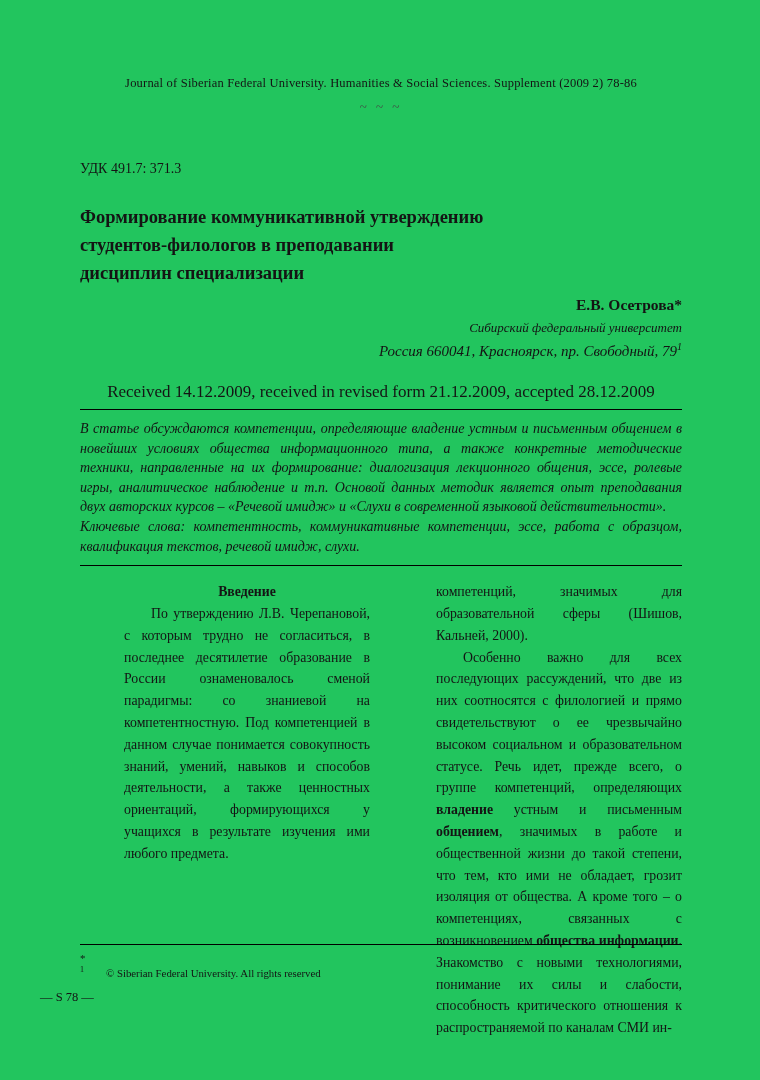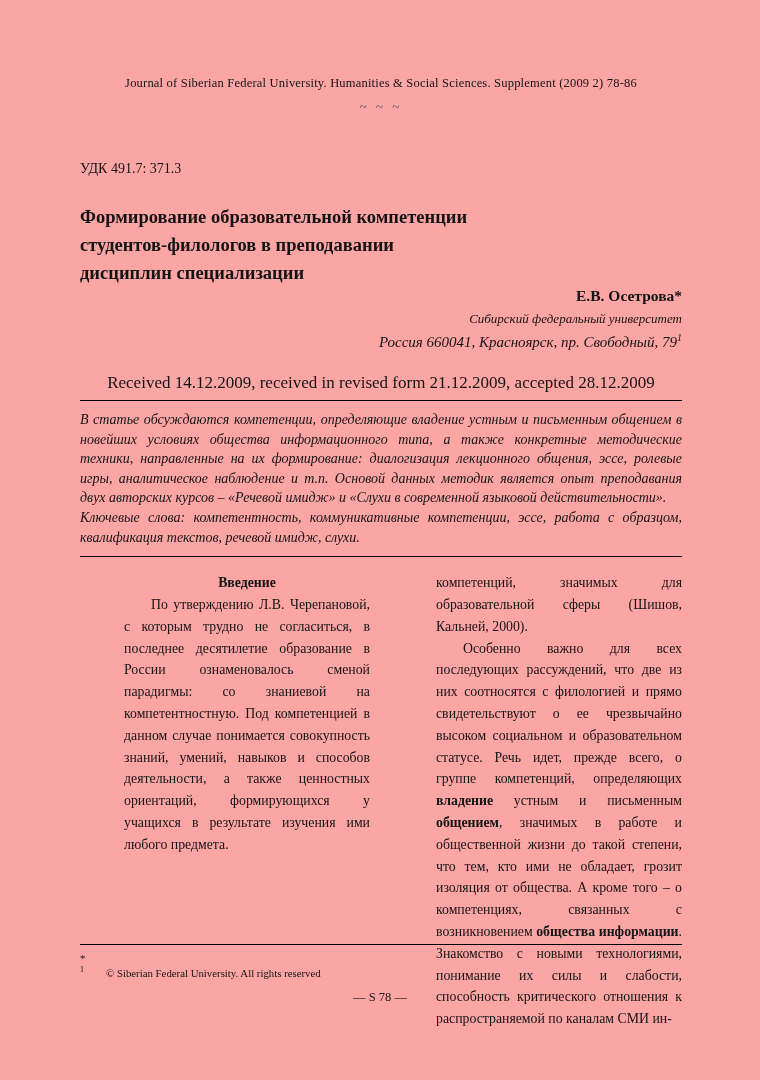--- a/index.html
+++ b/index.html
@@ -2,65 +2,65 @@
 <html><head>
 <meta charset="utf-8">
 <style>
   * { box-sizing: border-box; }
   html, body { margin: 0; padding: 0; background: #ffffff; }
   .page {
     position: relative;
     width: 760px;
     height: 1080px;
     margin: 0 auto;
-    background: #fca5a5;
+    background: #22c55e;
     font-family: "Liberation Serif", "DejaVu Serif", serif;
     color: #141414;
     padding: 76px 78px 0 80px;
   }
   .journal-line { text-align: center; font-size: 12.5px; letter-spacing: 0.2px; }
   .tilde { text-align: center; font-size: 13px; margin-top: 8px; color: #444; letter-spacing: 3px; }
   .udc { margin-top: 46px; font-size: 14px; }
   .title { margin-top: 26px; font-size: 18.5px; font-weight: bold; line-height: 28px; }
   .title div { margin: 0; }
-  .author-block { text-align: right; margin-top: 0; }
+  .author-block { text-align: right; margin-top: 9px; }
   .author-name { font-size: 15.5px; font-weight: bold; }
   .affiliation { font-style: italic; font-size: 13px; margin-top: 6px; }
   .address { font-style: italic; font-size: 15px; margin-top: 5px; }
   .address sup { font-size: 10px; font-style: italic; }
   .received { text-align: center; font-size: 17px; margin-top: 22px; }
   .rule { border: 0; border-top: 1.6px solid #000; margin: 7px 0 0 0; }
   .abstract { font-style: italic; font-size: 14px; line-height: 19.6px; text-align: justify; margin-top: 9px; }
   .keywords { font-style: italic; font-size: 14px; line-height: 19.6px; text-align: justify; }
   .rule2 { border: 0; border-top: 1.6px solid #000; margin: 9px 0 0 0; }
   .columns { display: flex; gap: 22px; margin-top: 15px; }
   .col { width: 290px; font-size: 13.8px; line-height: 21.8px; text-align: justify; margin-left: 44px; }
   .section-heading { text-align: center; font-weight: bold; }
   p.body-p { margin: 0; }
   p.body-p .bold { font-weight: bold; }
   p.ind { text-indent: 27px; }
   .footer-area { position: absolute; left: 80px; right: 78px; top: 944px; }
   .fn-rule { border: 0; border-top: 1px solid #000; margin: 0 0 6px 0; }
   .footnote { display: flex; font-size: 10.8px; line-height: 14.5px; }
   .fn-marker { width: 26px; flex: 0 0 26px; }
   .fn-marker.sup { font-size: 8px; vertical-align: super; position: relative; top: -3px; }
-  .page-number { position: absolute; left: 0; right: 0; top: 990px; text-align: center; font-size: 12.5px; }
+  .page-number { position: absolute; left: 0; right: 0; top: 990px; font-size: 12.5px; padding-left: 40px; }
 </style>
 </head>
 <body>
 
 <div class="page">
 
   <div class="journal-line">Journal of  Siberian Federal University.  Humanities &amp; Social Sciences. Supplement (2009 2) 78-86</div>
   <div class="tilde">~ ~ ~</div>
 
   <div class="udc">УДК 491.7: 371.3</div>
 
   <div class="title">
-    <div>Формирование образовательной компетенции</div>
+    <div>Формирование коммуникативной утверждению</div>
     <div>студентов-филологов в преподавании</div>
     <div>дисциплин специализации</div>
   </div>
 
   <div class="author-block">
     <div class="author-name">Е.В. Осетрова*</div>
     <div class="affiliation">Сибирский федеральный университет</div>
     <div class="address"><span>Россия 660041, Красноярск, пр. Свободный, 79</span><sup>1</sup></div>
   </div>
 

